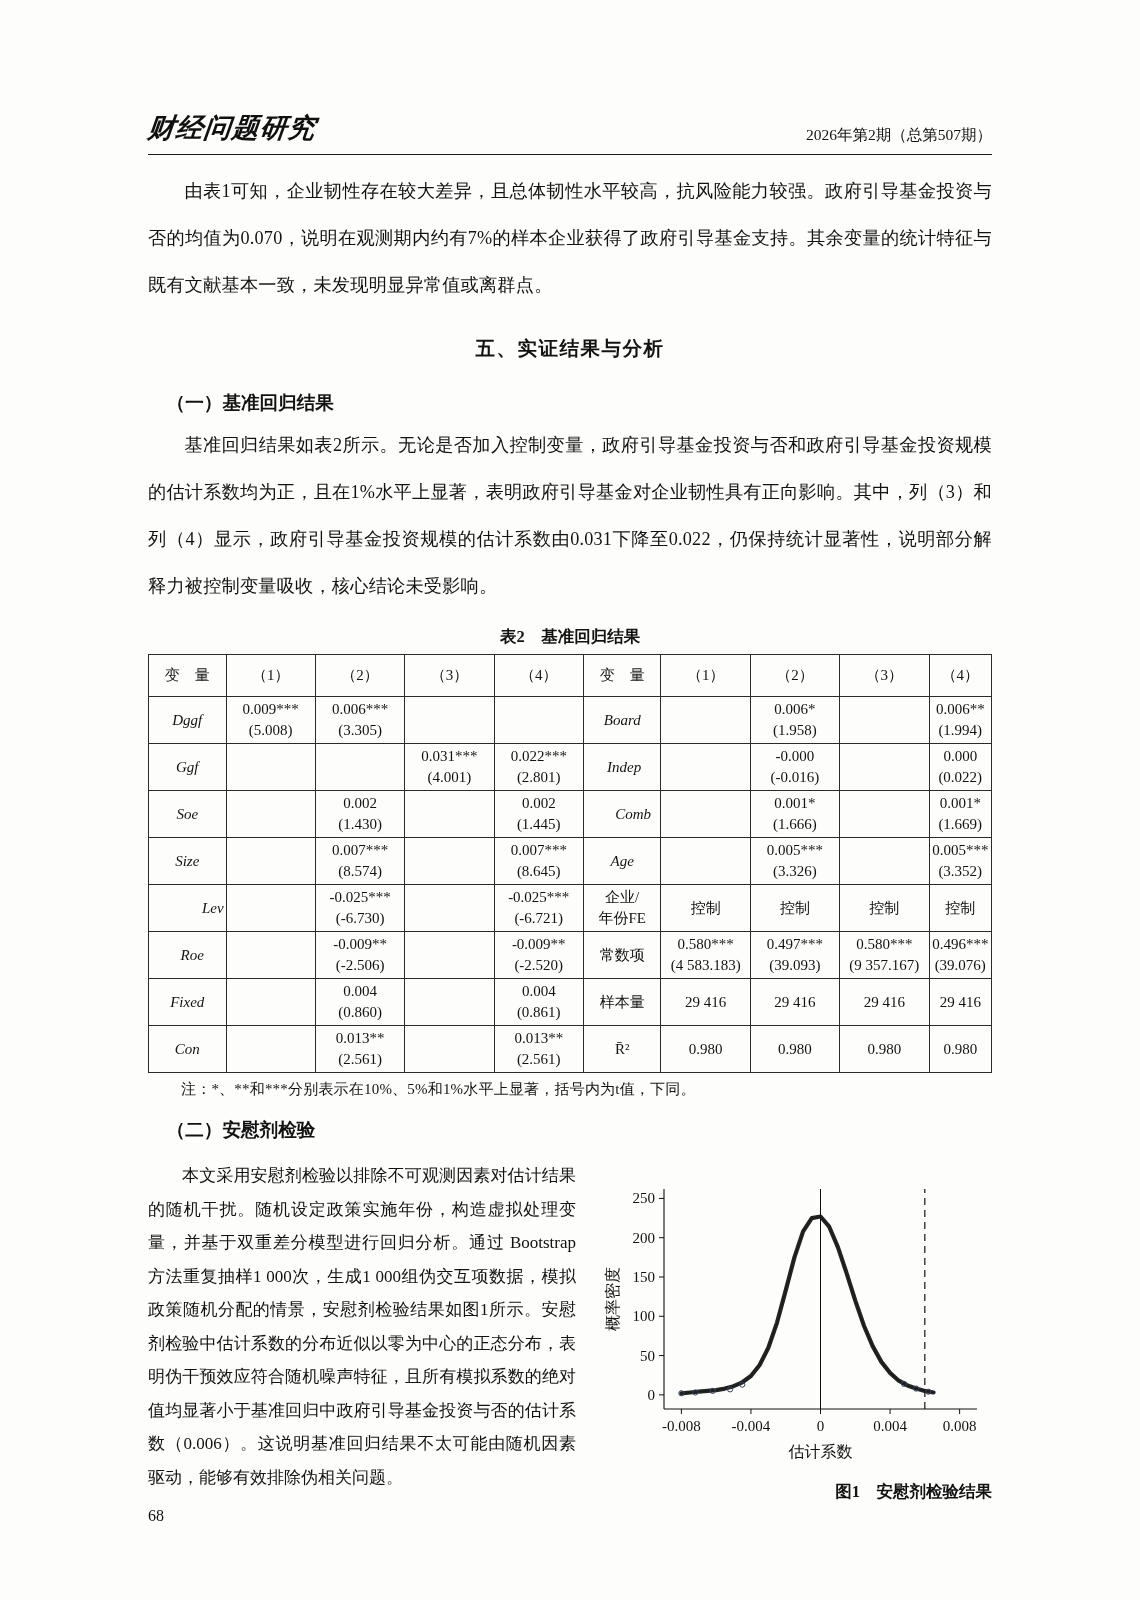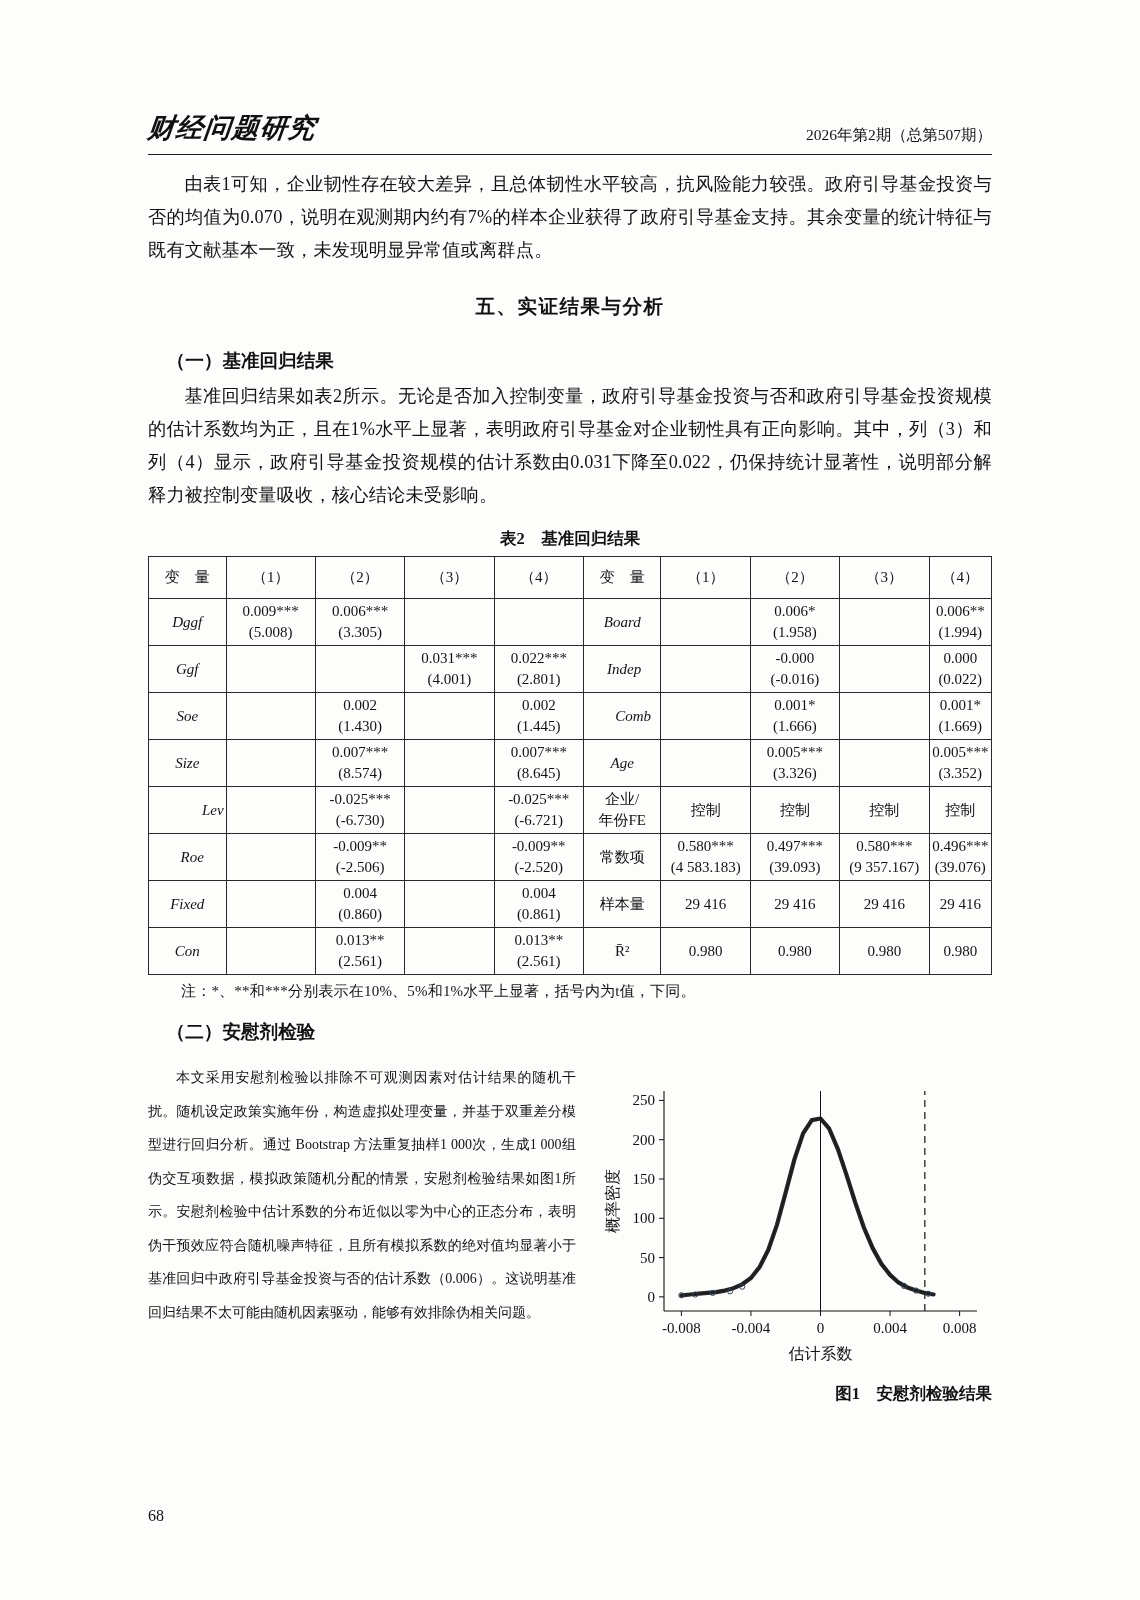--- a/index.html
+++ b/index.html
@@ -26,21 +26,21 @@
     font-family:"Liberation Serif", serif;
     font-size:27px; font-weight:bold; letter-spacing:1px;
     font-style:italic;
     transform:skewX(-6deg);
     color:#101010;
   }
   .hdr-right { font-size:15.5px; }
 
   
   p.para {
-    font-size:18.2px; line-height:33px; text-align:justify;
+    font-size:18.2px; line-height:47px; text-align:justify;
     margin:0; text-indent:2em; letter-spacing:0.2px;
   }
   .sec-title {
     text-align:center; font-weight:bold; font-size:19.5px;
     margin:26px 0 28px 0; letter-spacing:1.5px;
   }
   .sub-title {
     font-weight:bold; font-size:18.6px; margin:14px 0 6px 0; text-indent:1em;
   }
   .block { margin-top:13px; }
@@ -66,21 +66,21 @@
   td.cell { width:10.6%; }
   .two-line { display:block; }
   .note {
     font-size:15px; margin-top:7px; text-indent:2.2em; letter-spacing:0.2px;
   }
 
   
   .cols { display:flex; margin-top:16px; gap:16px; }
   .col-left { width:435px; }
   .col-left p {
-    font-size:14px; line-height:33.5px; text-align:justify; margin:0; text-indent:2em;
+    font-size:17px; line-height:33.5px; text-align:justify; margin:0; text-indent:2em;
   }
   .col-right { width:unset; flex:1; padding-top:12px; }
 
   
   .figwrap { position:relative; width:100%; }
   svg.plot { display:block; margin:0 auto; }
   .fig-cap {
     text-align:right; font-weight:bold; font-size:16.5px; margin-top:10px;
   }
   .axis-text { font-family:"Liberation Serif", serif; font-size:15px; fill:#111; }

